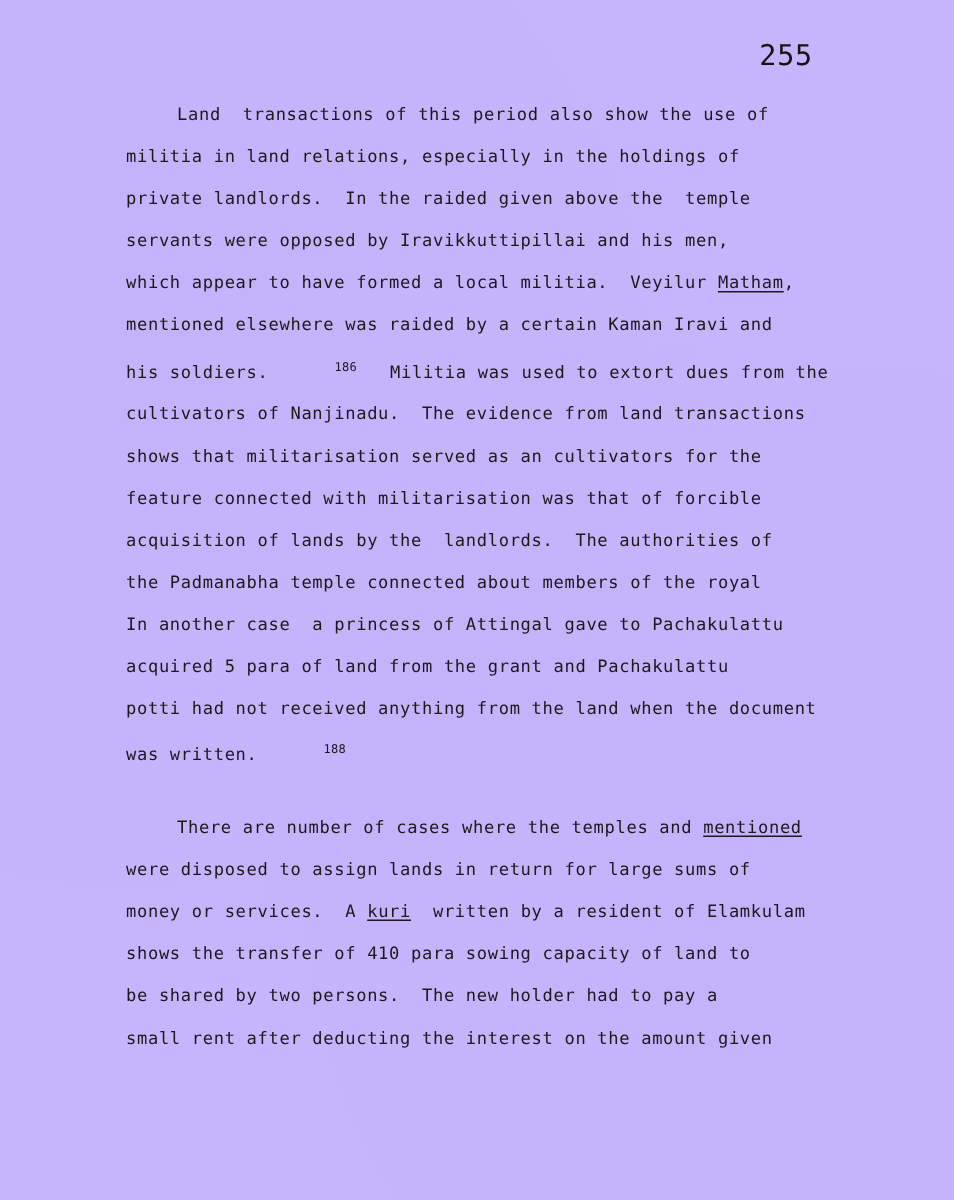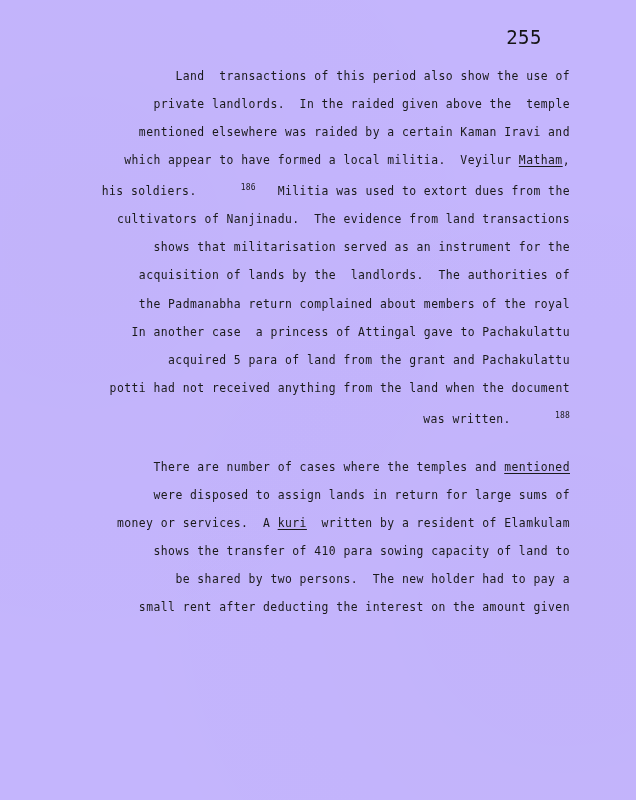--- a/index.html
+++ b/index.html
@@ -51,21 +51,20 @@
   }
   .para {
     margin: 0 0 20px 0;
   }
   .line {
     font-size: 11.4px;
     line-height: 28.1px;
     letter-spacing: 0.45px;
     white-space: pre;
     color: #1a1a1a;
-    text-align: right;
   }
   .indent {
     padding-left: 34px;
   }
   .u {
     text-decoration: underline;
     text-underline-offset: 2px;
   }
   sup {
     font-size: 8px;
@@ -88,28 +87,31 @@
 <body>
 
 <div class="page">
 
   <div class="page-number">255</div>
 
   <div class="body-text">
 
     <div class="para">
       <div class="line indent">Land  transactions of this period also show the use of</div>
+      <div class="line">militia in land relations, especially in the holdings of</div>
       <div class="line">private landlords.  In the raided given above the  temple</div>
+      <div class="line">servants were opposed by Iravikkuttipillai and his men,</div>
+      <div class="line">which appear to have formed a local militia.  Veyilur <span class="u">Matham</span>,</div>
       <div class="line">mentioned elsewhere was raided by a certain Kaman Iravi and</div>
-      <div class="line">which appear to have formed a local militia.  Veyilur <span class="u">Matham</span>,</div>
       <div class="line">his soldiers.<sup>186</sup>   Militia was used to extort dues from the</div>
       <div class="line">cultivators of Nanjinadu.  The evidence from land transactions</div>
-      <div class="line">shows that militarisation served as an instrument for the</div>
+      <div class="line">shows that militarisation served as an cultivators for the</div>
+      <div class="line">feature connected with militarisation was that of forcible</div>
       <div class="line">acquisition of lands by the  landlords.  The authorities of</div>
-      <div class="line">the Padmanabha return complained about members of the royal</div>
+      <div class="line">the Padmanabha temple connected about members of the royal</div>
       <div class="line">In another case  a princess of Attingal gave to Pachakulattu</div>
       <div class="line">acquired 5 para of land from the grant and Pachakulattu</div>
       <div class="line">potti had not received anything from the land when the document</div>
       <div class="line">was written.<sup>188</sup></div>
     </div>
 
     <div class="para">
       <div class="line indent">There are number of cases where the temples and <span class="u">mentioned</span></div>
       <div class="line">were disposed to assign lands in return for large sums of</div>
       <div class="line">money or services.  A <span class="u">kuri</span>  written by a resident of Elamkulam</div>

